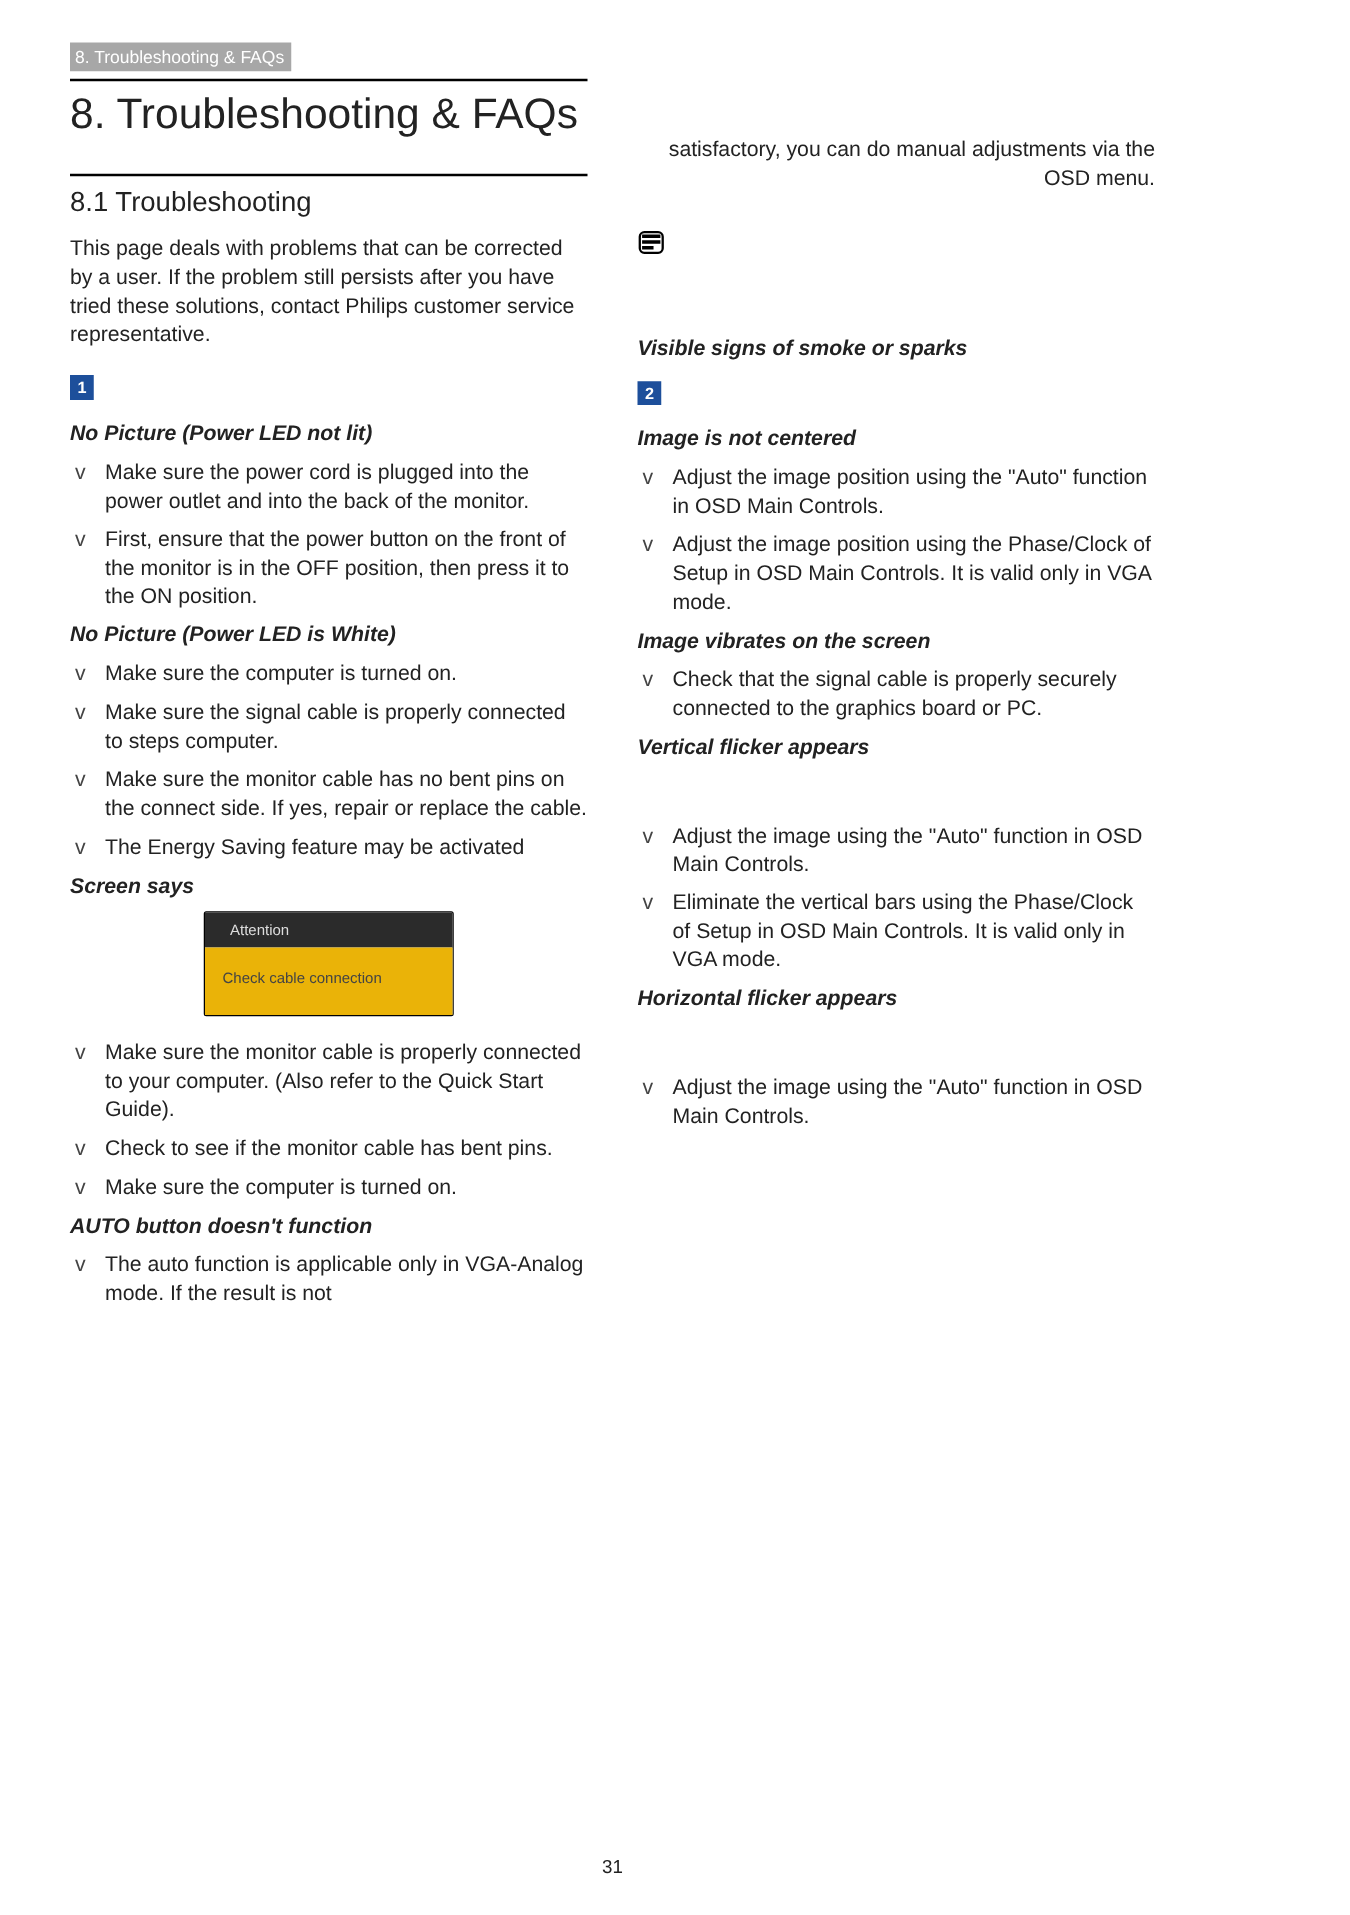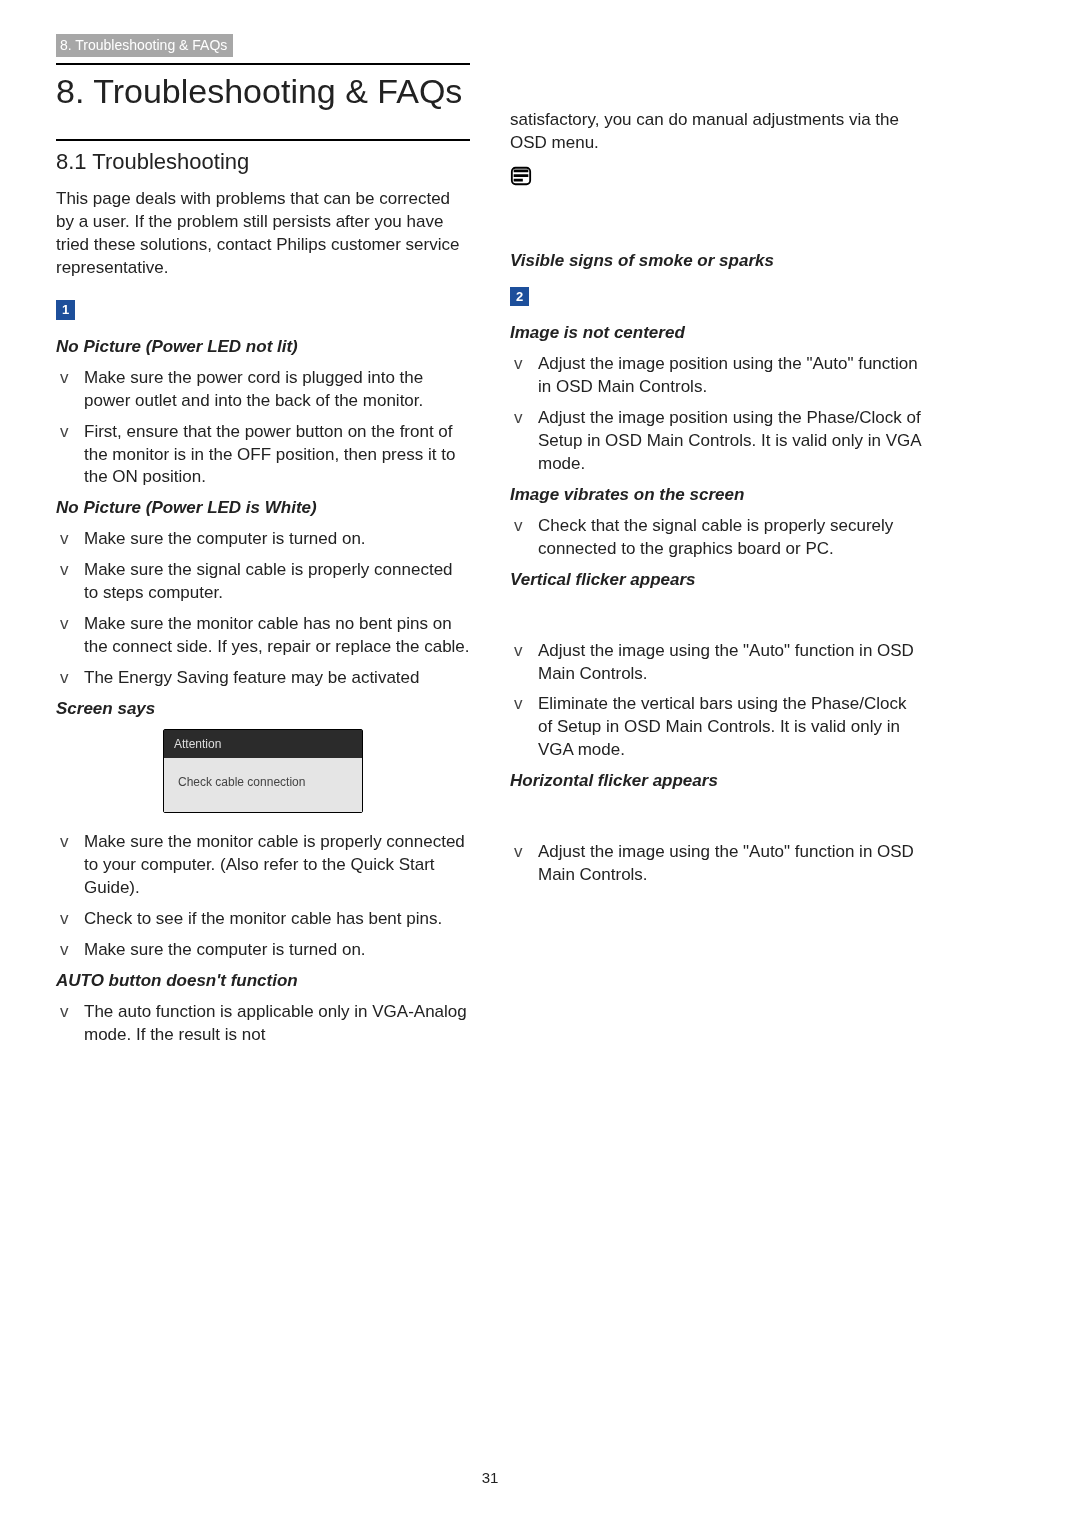--- a/index.html
+++ b/index.html
@@ -94,47 +94,48 @@
   }
   .screen-box {
     width: 200px;
     border: 1px solid #000;
     border-radius: 2px;
   }
   .screen-box .hdr {
     background: #2b2b2b;
     color: #ddd;
     font-size: 12px;
-    padding: 6px 10px;
+    padding: 6px 20px;
   }
   .screen-box .body {
-    background: #e5e5e5;
+    background: #eab308;
     color: #444;
     font-size: 12px;
     padding: 16px 10px 22px 14px;
   }
   .note-icon {
     width: 22px;
     height: 22px;
     margin: 4px 0 10px 0;
   }
   .page-num {
     position: absolute;
-    bottom: 44px;
+    bottom: 28px;
     left: 0;
     width: 100%;
     text-align: center;
     font-size: 15px;
     font-weight: 300;
   }
   .spacer-md { height: 40px; }
   .right-top-continue {
     font-weight: 300;
     margin-top: 46px;
-    margin-bottom: 6px;
+    margin-bottom: 24px;
+    text-align: right;
   }
 </style>
 </head>
 <body>
 
 <div class="page">
   <div class="running-header">8. Troubleshooting &amp; FAQs</div>
 
   <div class="cols">
 

